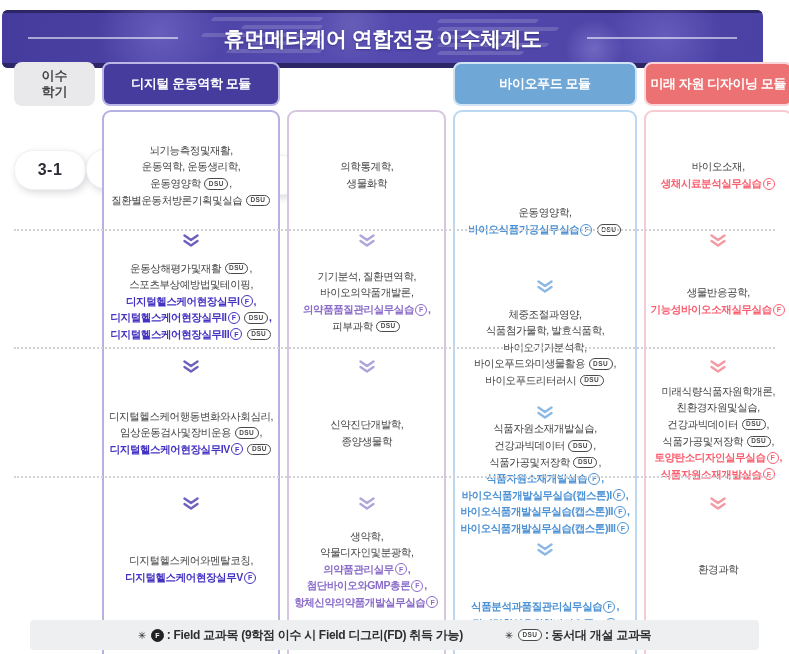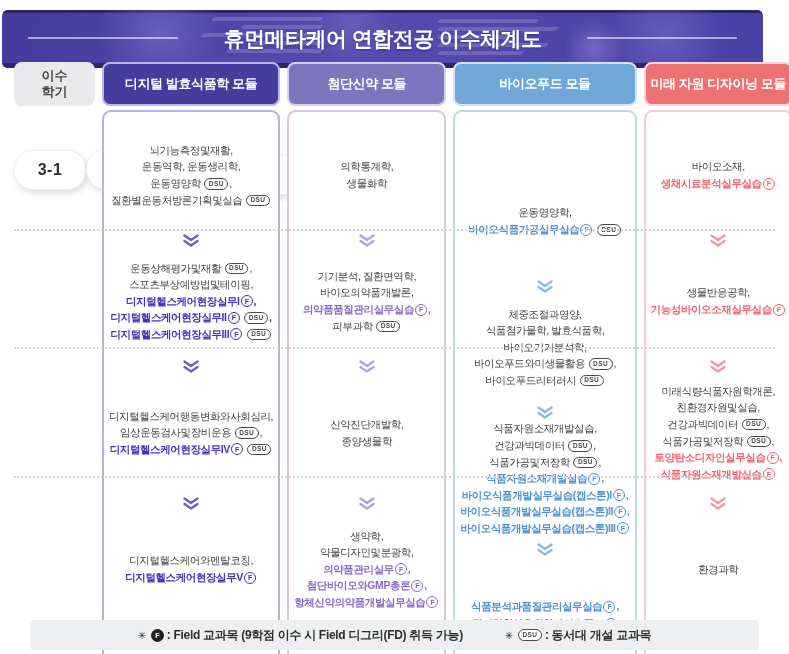--- a/index.html
+++ b/index.html
@@ -92,24 +92,21 @@
       <span style="width:110px;height:4px;"></span>
       <span style="width:85px;height:4px;"></span>
     </span>
     <span class="title-text">휴먼메타케어 연합전공 이수체계도</span>
   </div>
 
   <div class="grid">
       <div class="gutter-header" style="grid-area: 1 / 1;">이수
 학기</div>
       <div class="module-header" style="grid-area: 1 / 2; --hbg: #453c9d; --hborder: #bcb6e6;">
-        <span>디지털 발효식품학 모듈</span>
-      </div>
-      <div class="module-header" style="grid-area: 1 / 3; --hbg: #7d76bf; --hborder: #d9d0ee;">
-        <span>첨단신약 모듈</span>
+        <span>디지털 운동역학 모듈</span>
       </div>
       <div class="module-header" style="grid-area: 1 / 4; --hbg: #6fa7d7; --hborder: #d0e4f6;">
         <span>바이오푸드 모듈</span>
       </div>
       <div class="module-header" style="grid-area: 1 / 5; --hbg: #ec7173; --hborder: #f9d4d8;">
         <span>미래 자원 디자이닝 모듈</span>
       </div>
       <div class="gutter-body" style="grid-area: 2 / 1;">
         <div class="gutter-cell" style="height: 120px;">
           <div class="sem-pill">3-1</div>

